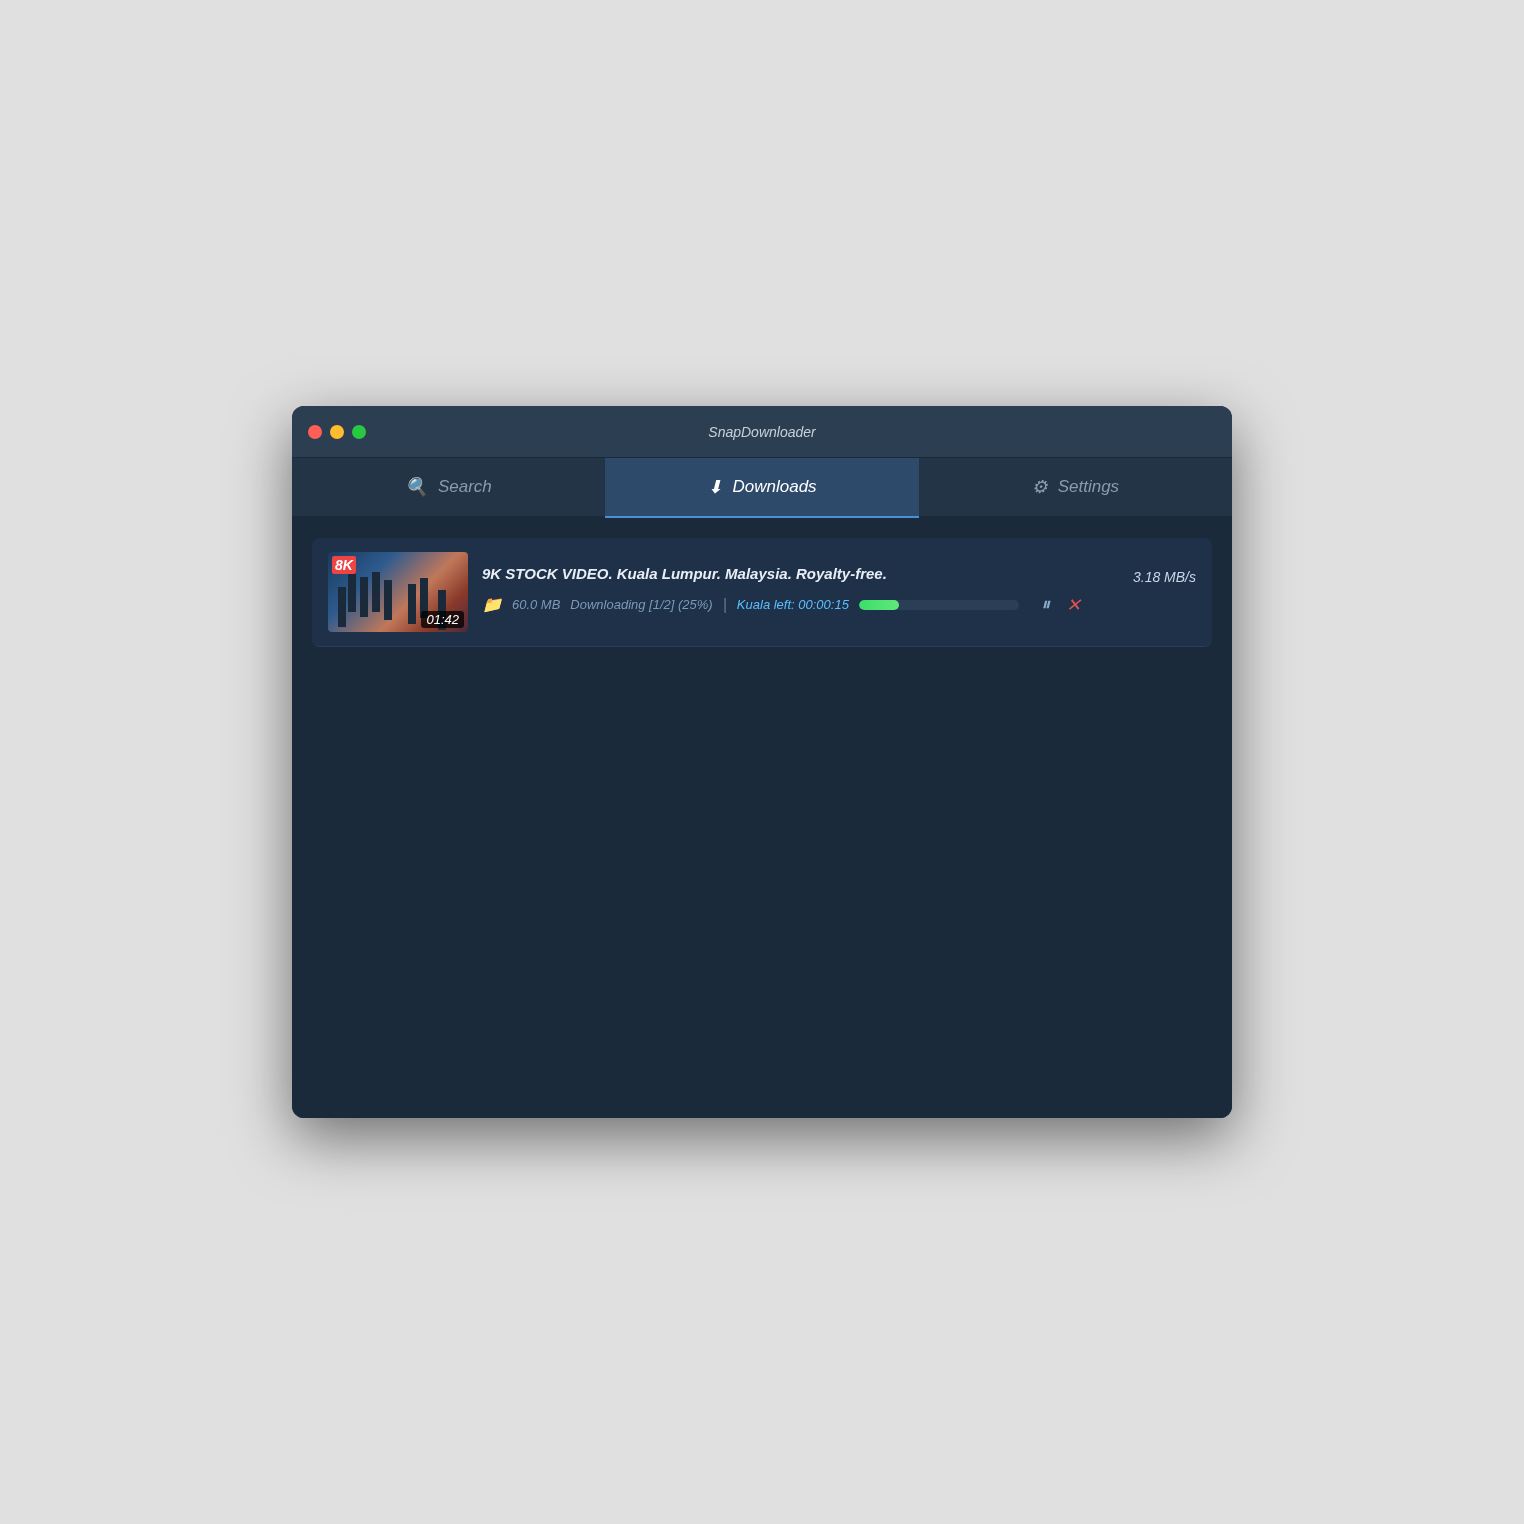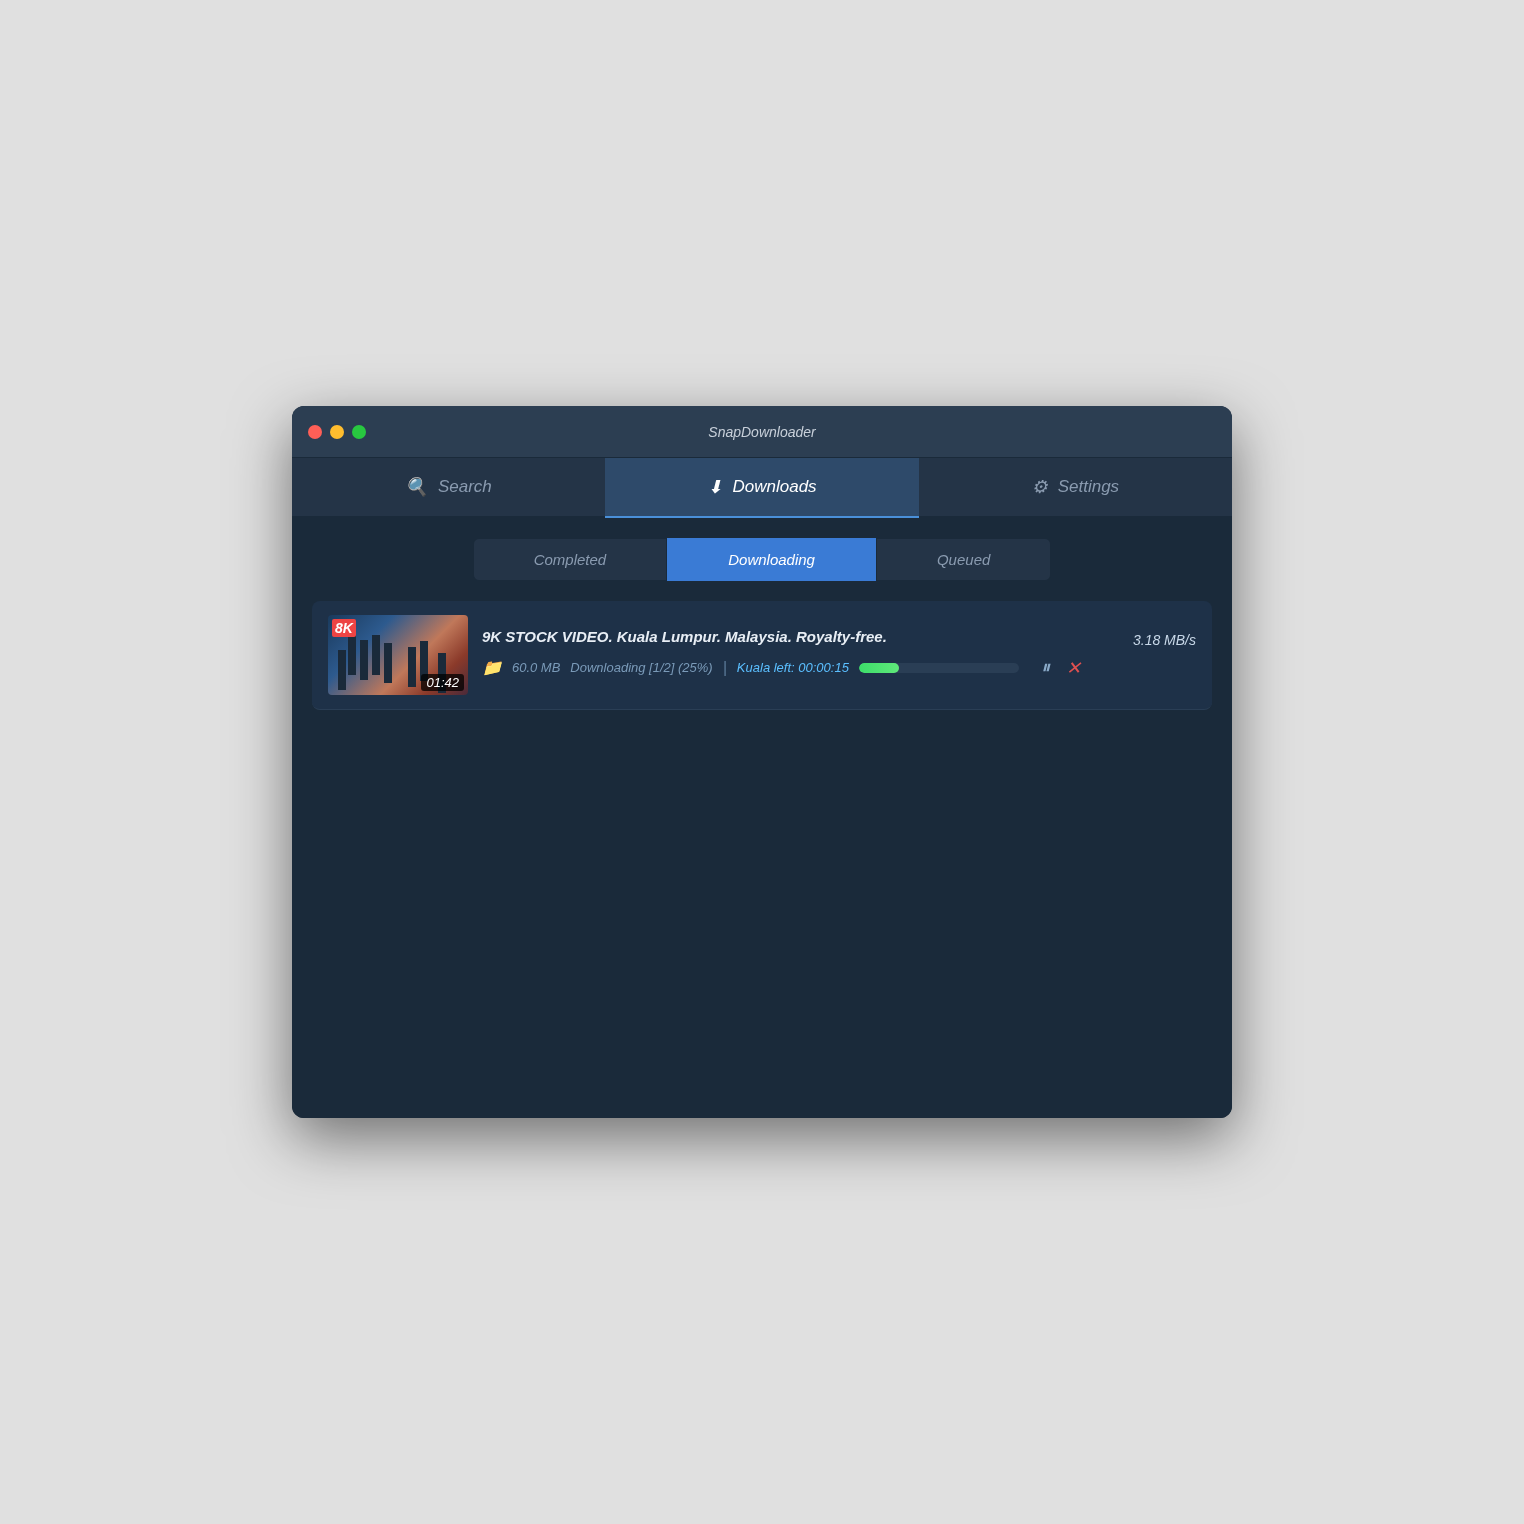--- a/index.html
+++ b/index.html
@@ -314,31 +314,20 @@
       <span>Downloads</span>
     </div>
     <div class="nav-tab">
       <span class="nav-icon">⚙</span>
       <span>Settings</span>
     </div>
   </div>
 
   <div class="content">
 
-    <div class="subtabs">
-      <div class="subtab">
-        <span>Completed</span>
-      </div>
-      <div class="subtab active">
-        <span>Downloading</span>
-      </div>
-      <div class="subtab">
-        <span>Queued</span>
-      </div>
-    </div>
 
     <div class="download-item">
 
       <div class="thumbnail-wrapper">
         <div class="thumbnail">
           <span class="thumbnail-badge">8K</span>
           <span class="thumbnail-duration">01:42</span>
         </div>
       </div>
 

